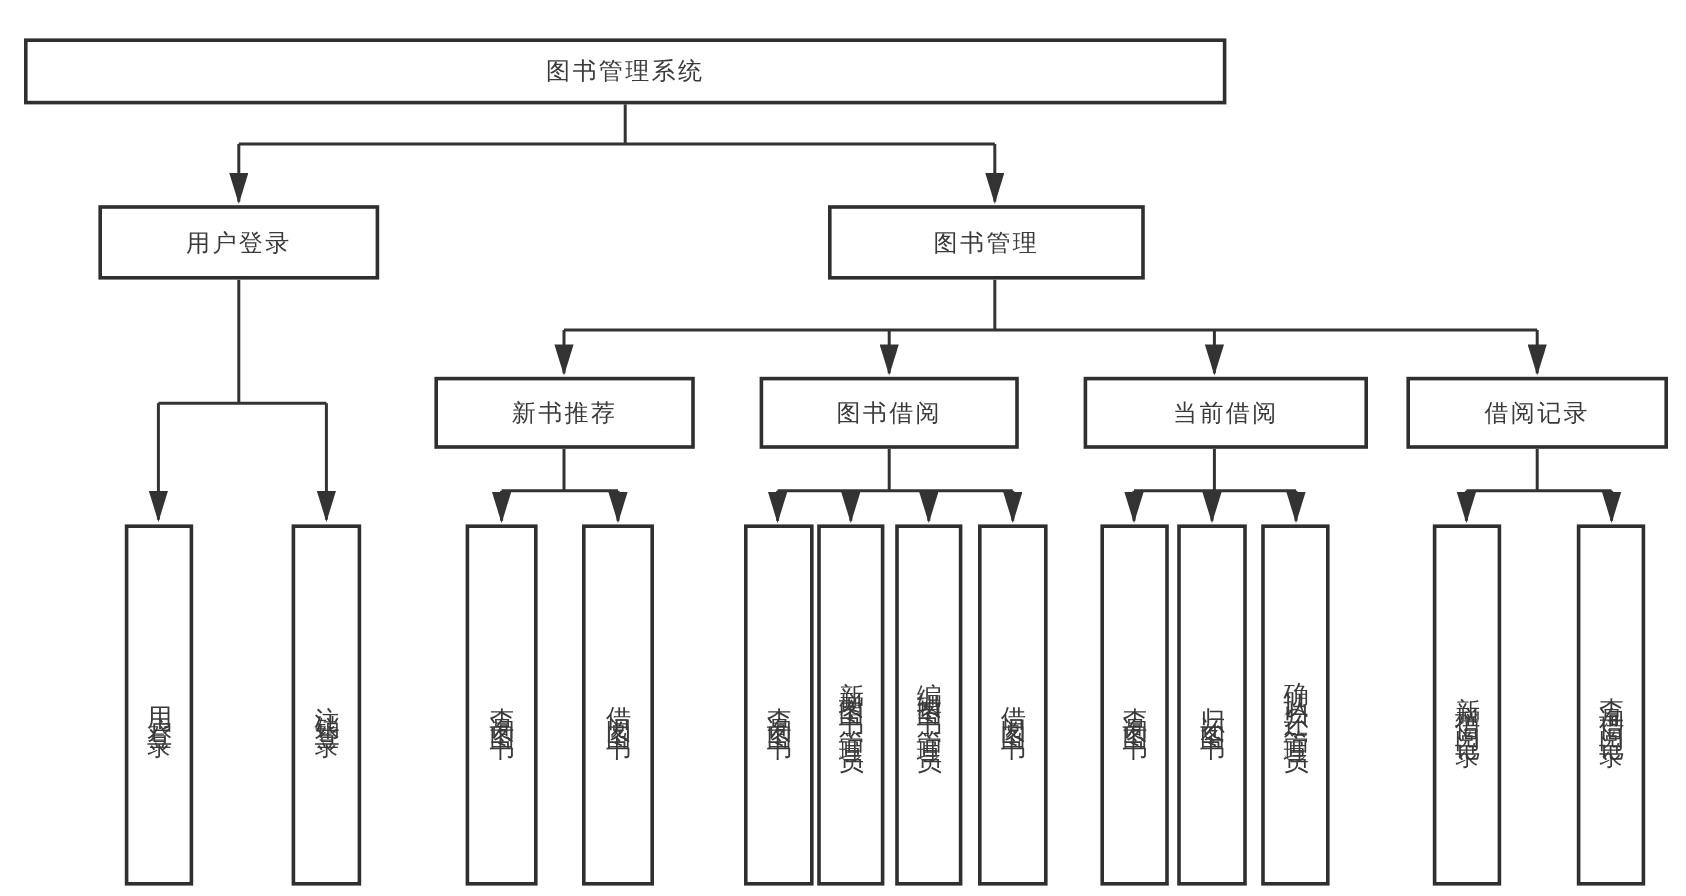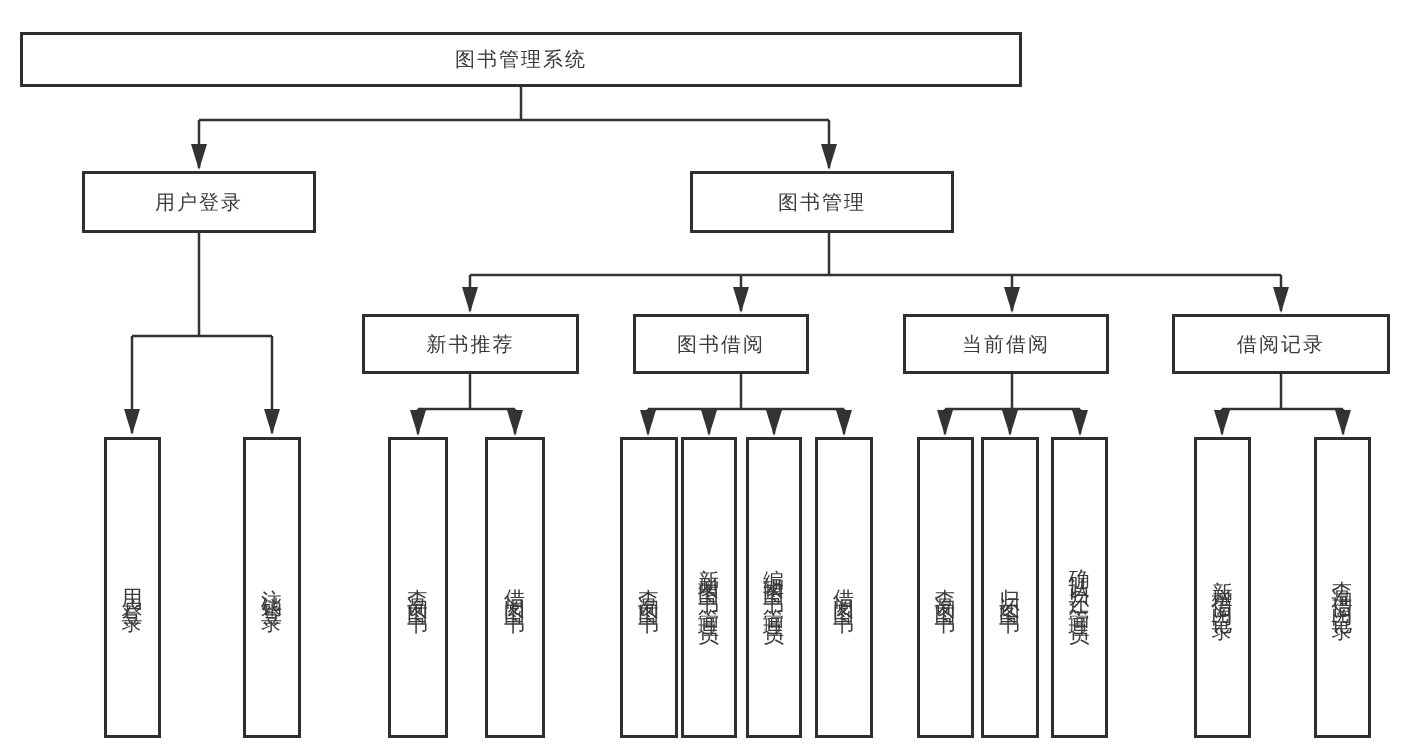--- a/index.html
+++ b/index.html
@@ -105,22 +105,22 @@
       <line x1="1343" y1="409" x2="1343" y2="434" marker-end="url(#ah)"></line>
     </g>
   </svg>
 
   <div class="box hbox" style="left:20px; top:13px; width:1002px; height:55px;margin-top:19px;">图书管理系统</div>
 
   <div class="box hbox" style="left:82px; top:171px; width:234px; height:62px;">用户登录</div>
   <div class="box hbox" style="left:690px; top:171px; width:264px; height:62px;">图书管理</div>
 
   <div class="box hbox" style="left:362px; top:314px; width:217px; height:60px;">新书推荐</div>
-  <div class="box hbox" style="left:633px; top:314px; width:176px; height:60px;">图书借阅</div>
-  <div class="box hbox" style="left:903px; top:314px; width:206px; height:60px;">当前借阅</div>
+  <div class="box hbox" style="left:633px; top:314px; width:216px; height:60px;">图书借阅</div>
+  <div class="box hbox" style="left:903px; top:314px; width:237px; height:60px;">当前借阅</div>
   <div class="box hbox" style="left:1172px; top:314px; width:218px; height:60px;">借阅记录</div>
 
   <div class="box vbox" style="left:104px; top:437px; width:57px; height:301px;">用户登录</div>
   <div class="box vbox" style="left:243px; top:437px; width:58px; height:301px;">注销登录</div>
 
   <div class="box vbox" style="left:388px; top:437px; width:60px; height:301px;">查询图书</div>
   <div class="box vbox" style="left:485px; top:437px; width:60px; height:301px;">借阅图书</div>
 
   <div class="box vbox" style="left:620px; top:437px; width:58px; height:301px;">查询图书</div>
   <div class="box vbox" style="left:681px; top:437px; width:56px; height:301px;">新增图书（管理员）</div>

